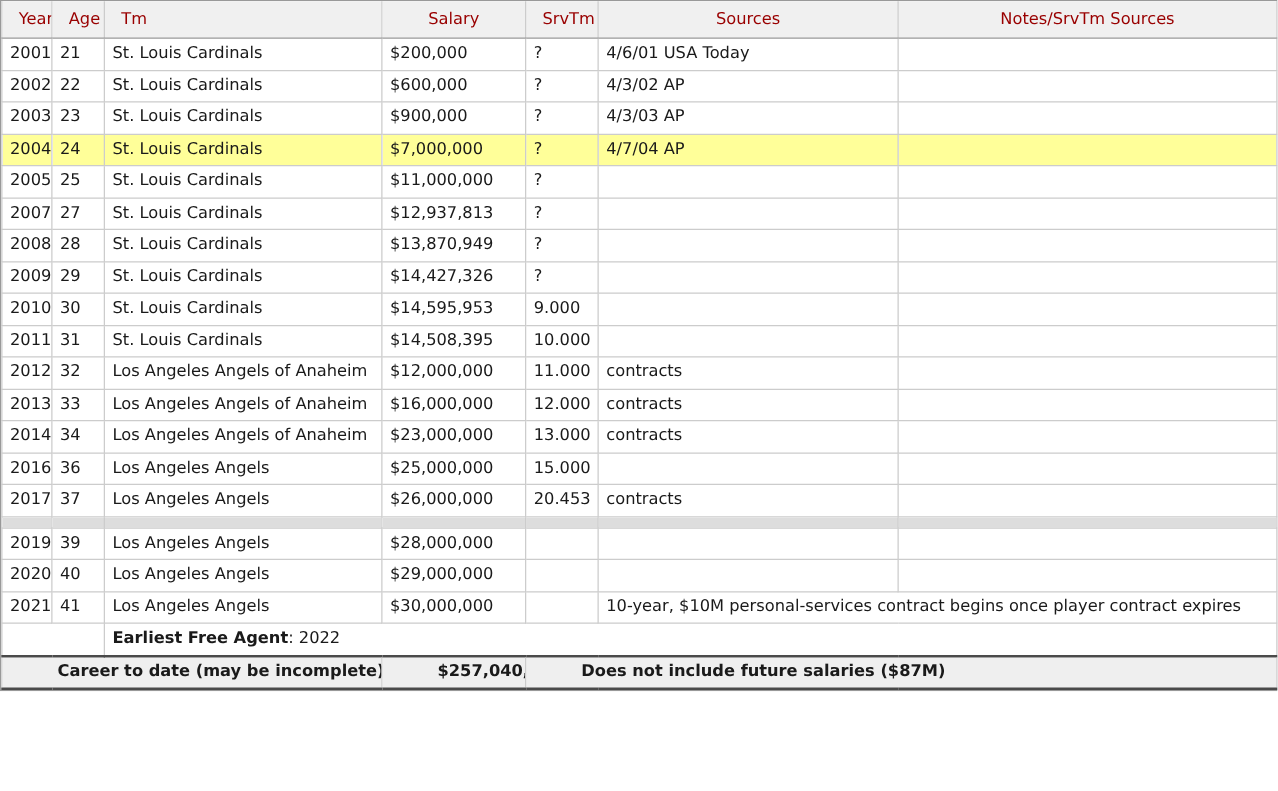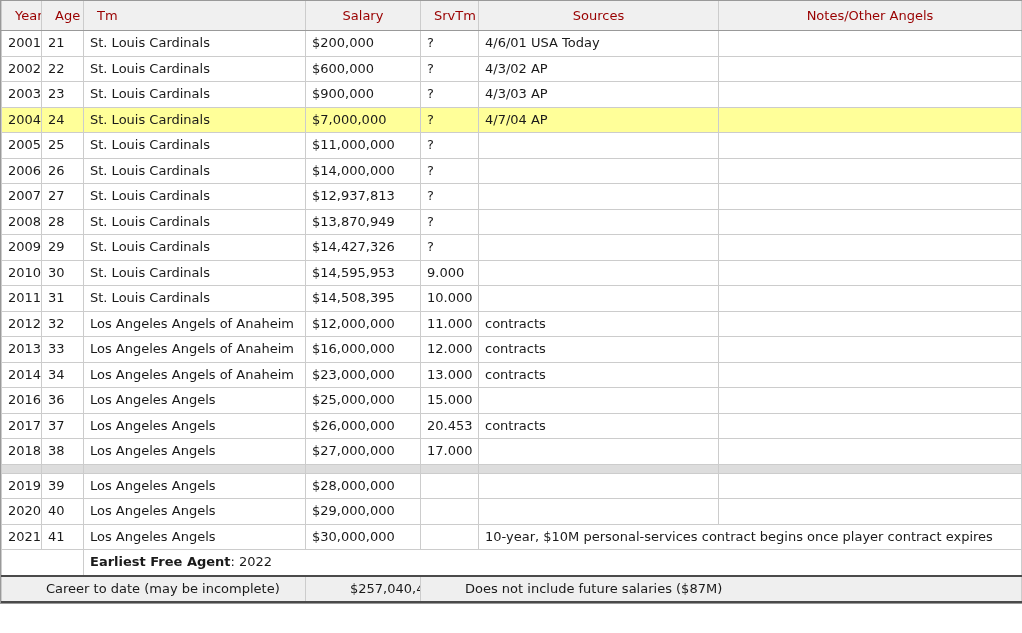--- a/index.html
+++ b/index.html
@@ -59,21 +59,21 @@
     height: 8px;
     padding: 0;
     line-height: 8px;
     font-size: 2px;
   }
   tr.earliest td { border-bottom: 0; }
   tr.footer td {
     background: var(--footer_bg);
     border-top: 2px solid var(--strong_border);
     border-bottom: 2px solid var(--strong_border);
-    font-weight: normal;
+    font-weight: bold;
     padding-left: 44px;
   }
 </style>
 </head>
 <body>
 
 <div class="wrap">
   <table>
     <colgroup>
       <col style="width:40px">
@@ -85,21 +85,21 @@
       <col style="width:303px">
     </colgroup>
     <thead>
       <tr>
         <th class="al">Year</th>
         <th class="al">Age</th>
         <th class="al">Tm</th>
         <th>Salary</th>
         <th>SrvTm</th>
         <th>Sources</th>
-        <th>Notes/Other Angels</th>
+        <th>Notes/SrvTm Sources</th>
       </tr>
     </thead>
     <tbody id="rows">
         <tr>
           <td>2001</td>
           <td>21</td>
           <td>St. Louis Cardinals</td>
           <td class="num">$200,000</td>
           <td class="num">?</td>
           <td>4/6/01 USA Today</td>
@@ -130,29 +130,20 @@
           <td class="num">$7,000,000</td>
           <td class="num">?</td>
           <td>4/7/04 AP</td>
           <td></td>
         </tr>
         <tr>
           <td>2005</td>
           <td>25</td>
           <td>St. Louis Cardinals</td>
           <td class="num">$11,000,000</td>
-          <td class="num">?</td>
-          <td></td>
-          <td></td>
-        </tr>
-        <tr>
-          <td>2006</td>
-          <td>26</td>
-          <td>St. Louis Cardinals</td>
-          <td class="num">$14,000,000</td>
           <td class="num">?</td>
           <td></td>
           <td></td>
         </tr>
         <tr>
           <td>2007</td>
           <td>27</td>
           <td>St. Louis Cardinals</td>
           <td class="num">$12,937,813</td>
           <td class="num">?</td>
@@ -233,29 +224,20 @@
         </tr>
         <tr>
           <td>2017</td>
           <td>37</td>
           <td>Los Angeles Angels</td>
           <td class="num">$26,000,000</td>
           <td class="num">20.453</td>
           <td>contracts</td>
           <td></td>
         </tr>
-        <tr>
-          <td>2018</td>
-          <td>38</td>
-          <td>Los Angeles Angels</td>
-          <td class="num">$27,000,000</td>
-          <td class="num">17.000</td>
-          <td></td>
-          <td></td>
-        </tr>
         <tr class="spacer">
           <td></td>
           <td></td>
           <td></td>
           <td></td>
           <td></td>
           <td></td>
           <td></td>
         </tr>
         <tr>

